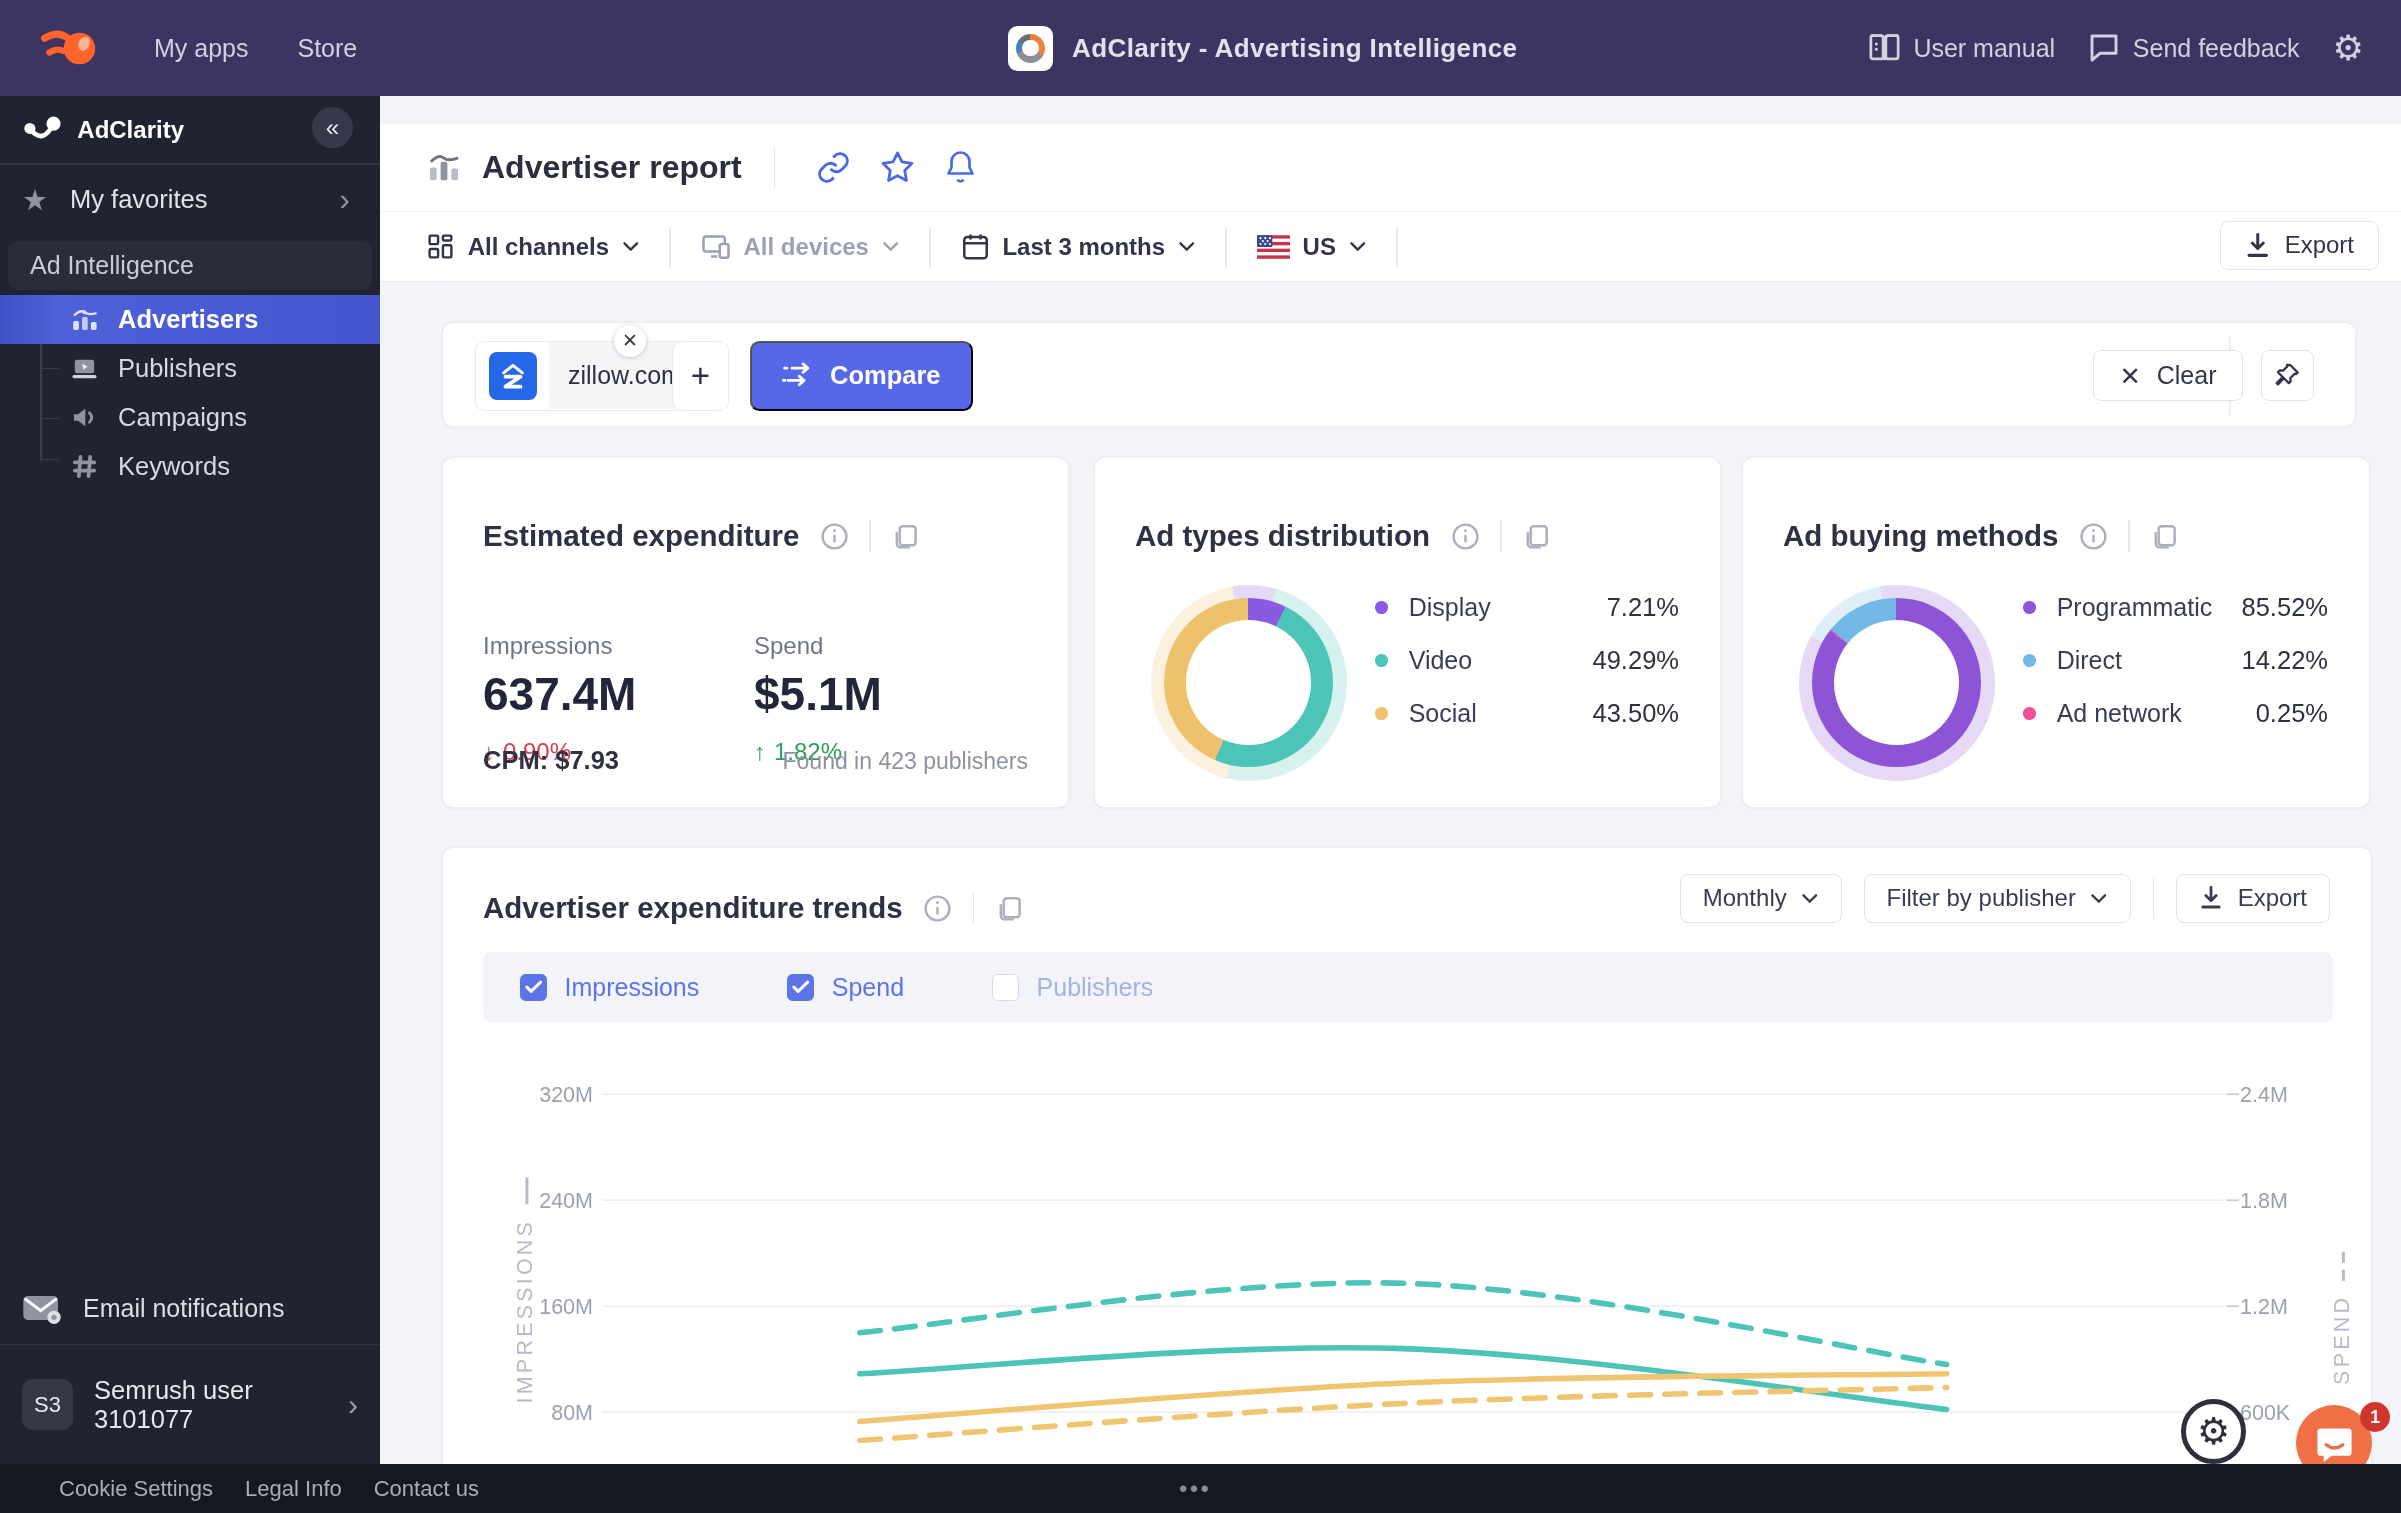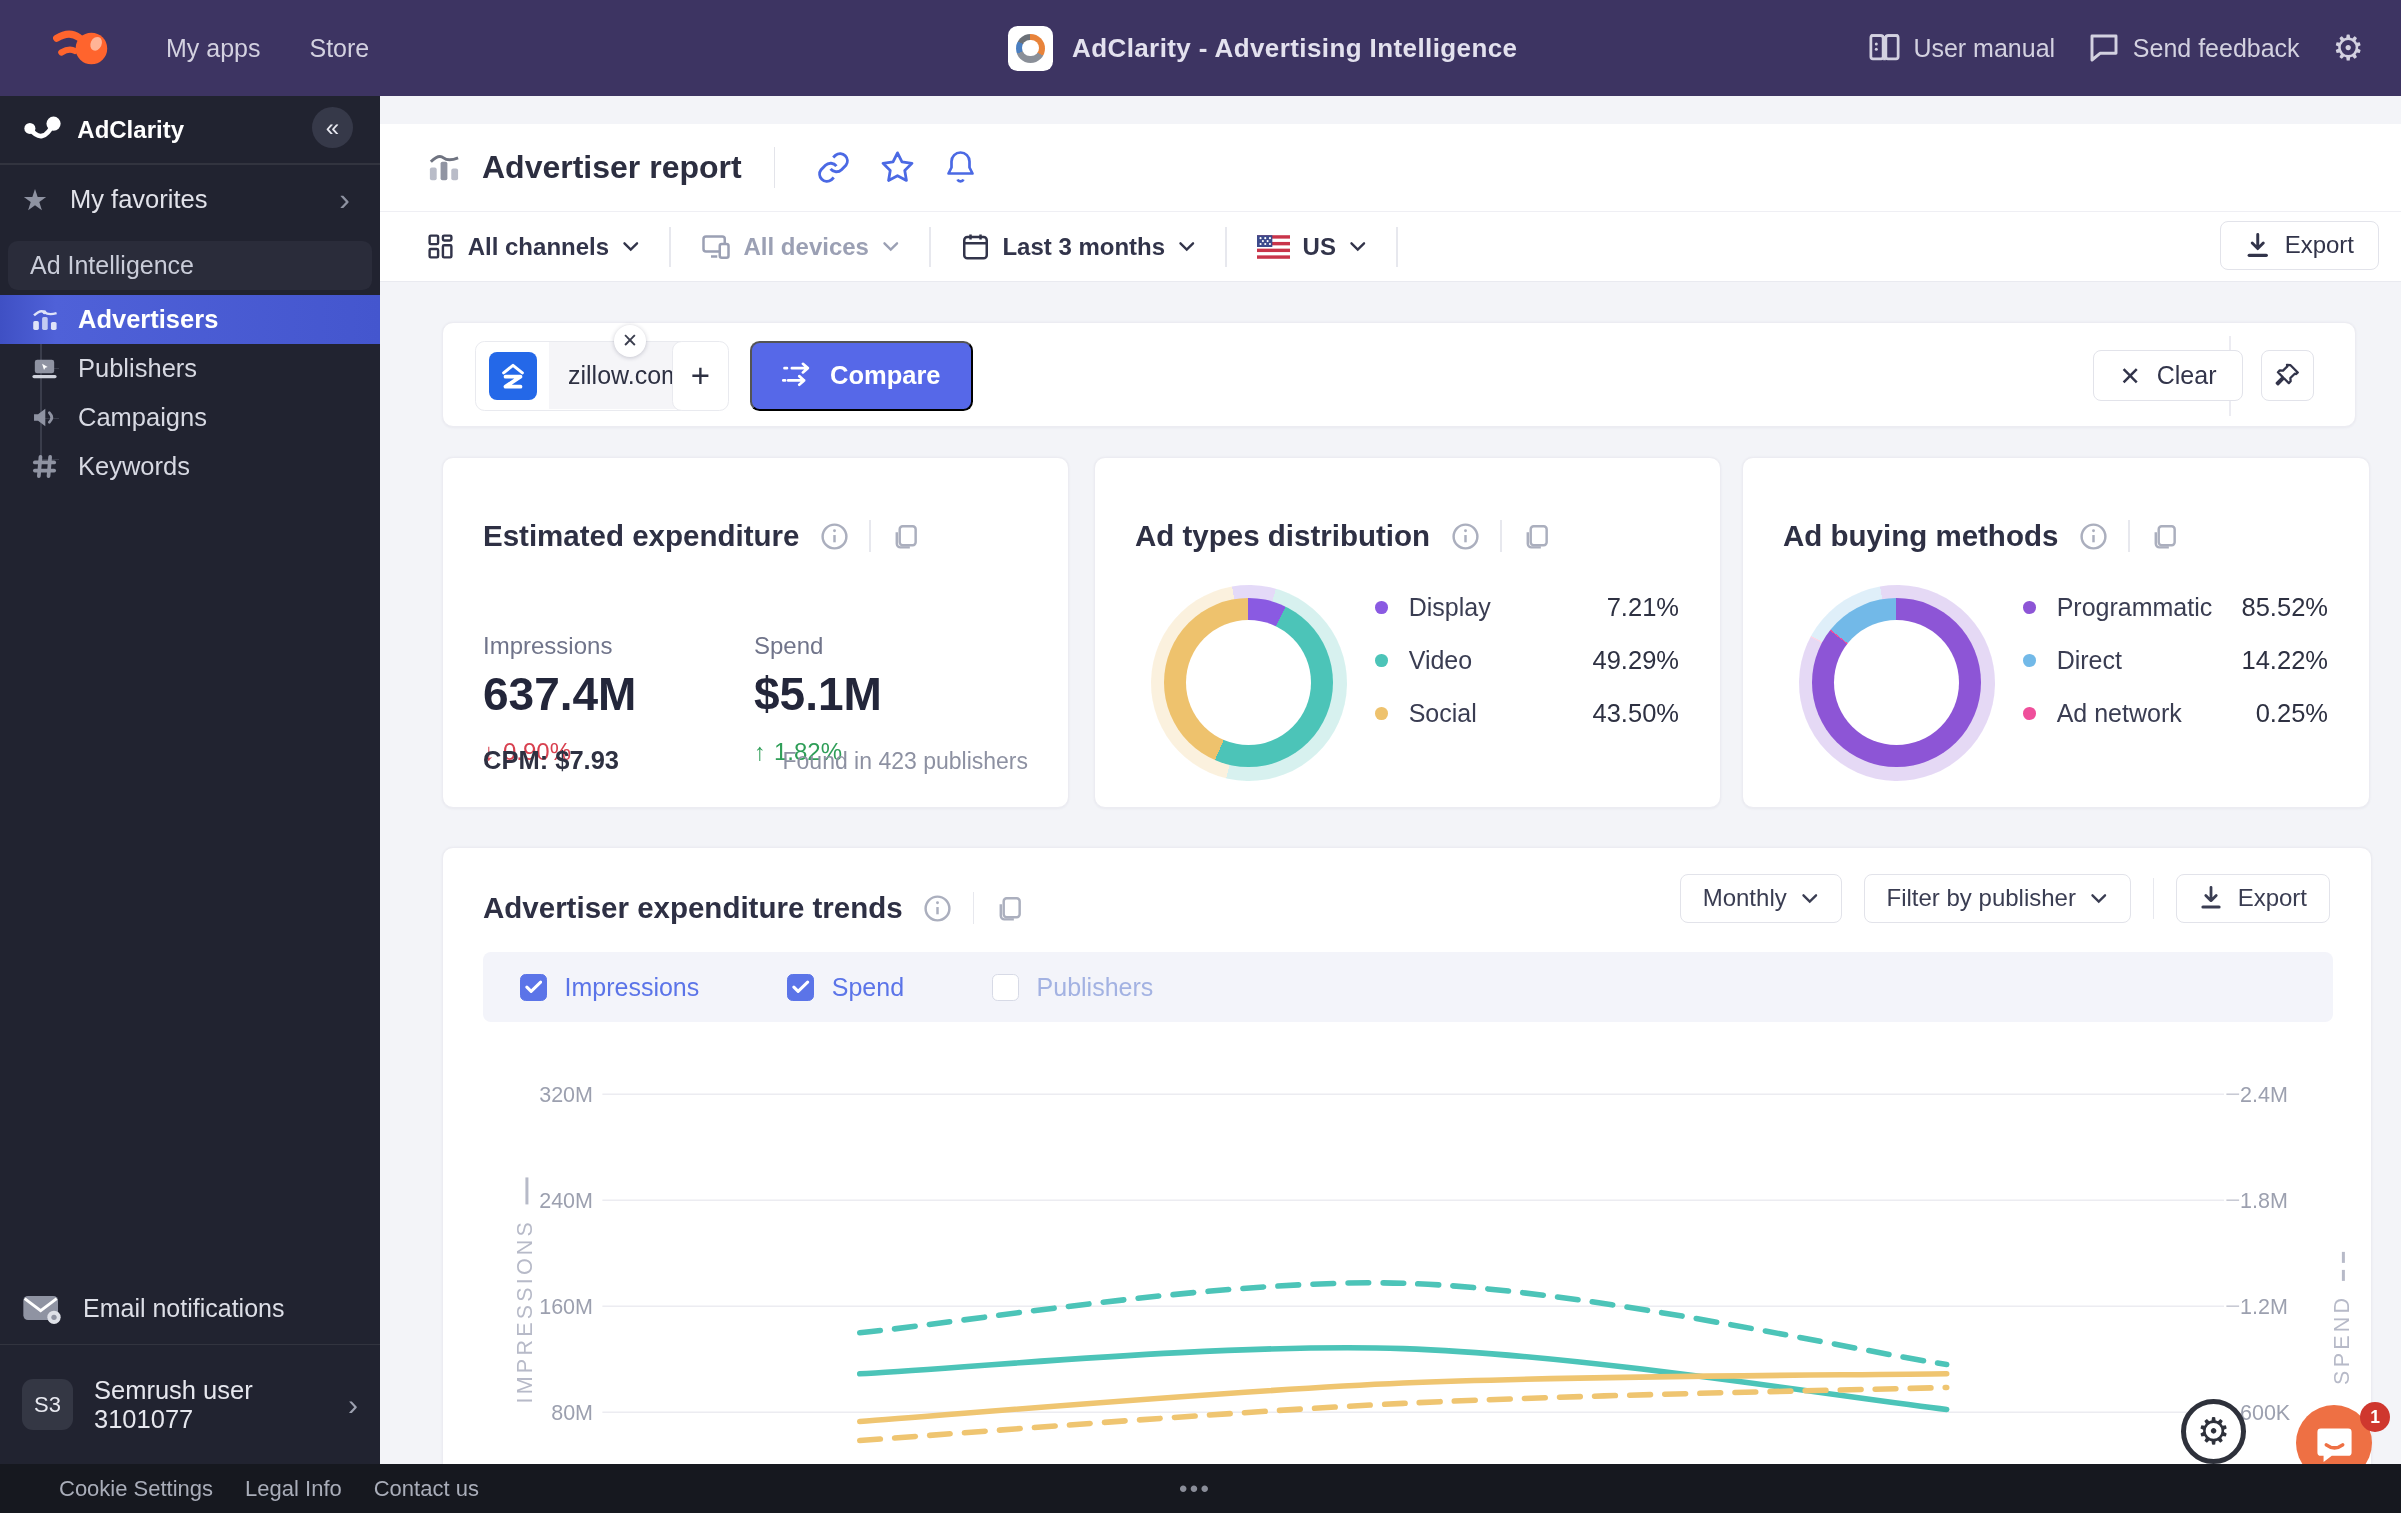--- a/index.html
+++ b/index.html
@@ -1,21 +1,21 @@
 <!DOCTYPE html>
 <html style="font-size:12.7px"><head>
 <meta charset="utf-8">
 <style>
   * { margin:0; padding:0; box-sizing:border-box; }
   html,body { width:2401px; height:1514px; overflow:hidden; }
   body { font-family:"Liberation Sans", sans-serif; background:#f3f4f8; position:relative; }
   #app { position:absolute; inset:0; width:2401px; height:1514px; overflow:hidden; }
 
   
-  .topbar { position:absolute; left:0; top:0; width:2401px; height:96px; background:#3d3462; display:flex; align-items:center; z-index:40;padding-left:12px; }
+  .topbar { position:absolute; left:0; top:0; width:2401px; height:96px; background:#3d3462; display:flex; align-items:center; z-index:40; }
   .topbar .left { display:flex; align-items:center; gap:49px; padding-left:38px; }
   .topbar .nav-link { color:#d3d1e0; font-size:25px; cursor:pointer; }
   .topbar .center { position:absolute; left:1008px; top:0; height:96px; display:flex; align-items:center; gap:19px; }
   .app-badge { width:45px; height:45px; background:#fff; border-radius:9.6px; display:flex; align-items:center; justify-content:center; }
   .app-badge .ring { width:29px; height:29px; border-radius:50%; background:conic-gradient(#e8833a 0 120deg,#8a8f98 120deg 250deg,#4a7fc1 250deg 300deg,#6b7077 300deg 360deg); position:relative; }
   .app-badge .ring::after { content:""; position:absolute; inset:6.4px; background:#fff; border-radius:50%; }
   .topbar .center .title { color:#e3e1ee; font-size:26px; font-weight:600; letter-spacing:0.4px; }
   .topbar .right { position:absolute; right:37px; top:0; height:96px; display:flex; align-items:center; gap:33px; }
   .topbar .right .item { display:flex; align-items:center; gap:12.7px; color:#d3d1e0; font-size:25px; cursor:pointer; }
   .sem-logo { width:67px; height:49px; }
@@ -27,21 +27,21 @@
   .collapse-btn { position:absolute; right:27px; top:11px; width:41px; height:41px; border-radius:50%; background:#363949; color:#e8e9f0; font-size:24px; display:flex; align-items:center; justify-content:center; cursor:pointer; }
   .sb-divider { height:1.6px; background:#32343f; margin-top:0; }
   .sb-fav { height:70px; display:flex; align-items:center; padding:0 22px; cursor:pointer; }
   .sb-fav .star { color:#8e92a1; font-size:29px; }
   .sb-fav .lbl { color:#e2e3ea; font-size:25.5px; margin-left:22px; flex:1; }
   .sb-fav .chev { color:#8e92a1; font-size:32px; margin-right:8px; }
   .sb-section { margin:6.4px 8px 0 8px; background:#2a2c3a; border-radius:9.6px; height:49px; display:flex; align-items:center; padding:0 22px; color:#c9ccd8; font-size:25px; cursor:pointer; }
   .sb-items { position:relative; margin-top:4.8px; }
   .tree { position:absolute; left:40px; top:6.4px; width:1.6px; height:158px; background:#3a3d4b; }
   .tree-stub { position:absolute; left:40px; width:19px; height:1.6px; background:#3a3d4b; }
-  .sb-item { height:49px; display:flex; align-items:center; padding-left:30px; cursor:pointer; position:relative; }
+  .sb-item { height:49px; display:flex; align-items:center; padding-left:70px; cursor:pointer; position:relative; }
   .sb-item .ic { width:29px; height:29px; margin-right:19px; flex:0 0 auto; }
   .sb-item .lbl { color:#d7d9e2; font-size:25.5px; }
   .sb-item.selected { background:linear-gradient(90deg,#3f50c4 0px,#4f61d8 56px,#4456ce 100%); }
   .sb-item.selected .lbl { color:#fff; font-weight:600; }
   .sb-bottom { position:absolute; left:0; bottom:0; width:100%; }
   .sb-email { display:flex; align-items:center; padding:0 22px; height:72px; cursor:pointer; }
   .sb-email .lbl { color:#dddfe7; font-size:25px; margin-left:21px; }
   .sb-user { display:flex; align-items:center; padding:0 22px; height:120px; cursor:pointer; border-top:1.6px solid #32343f; }
   .avatar { width:51px; height:51px; border-radius:11px; background:#343744; color:#e8e9f0; font-size:22px; display:flex; align-items:center; justify-content:center; }
   .sb-user .lbl { color:#e6e7ee; font-size:25.5px; margin-left:21px; flex:1; }

